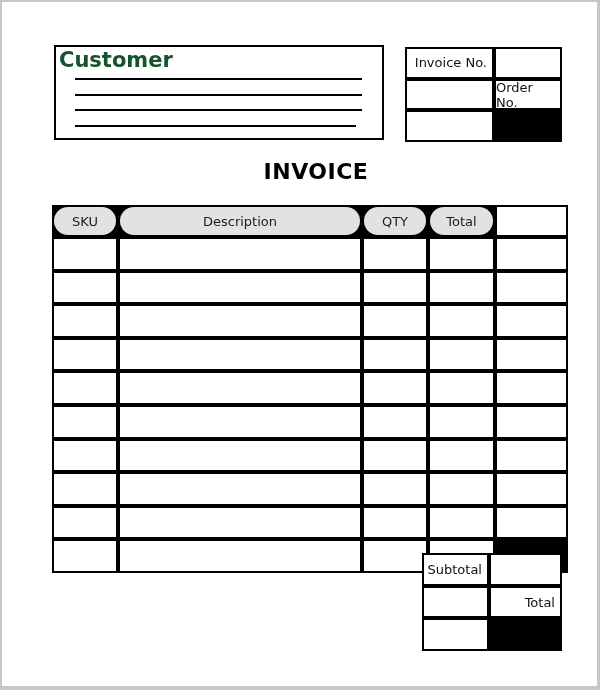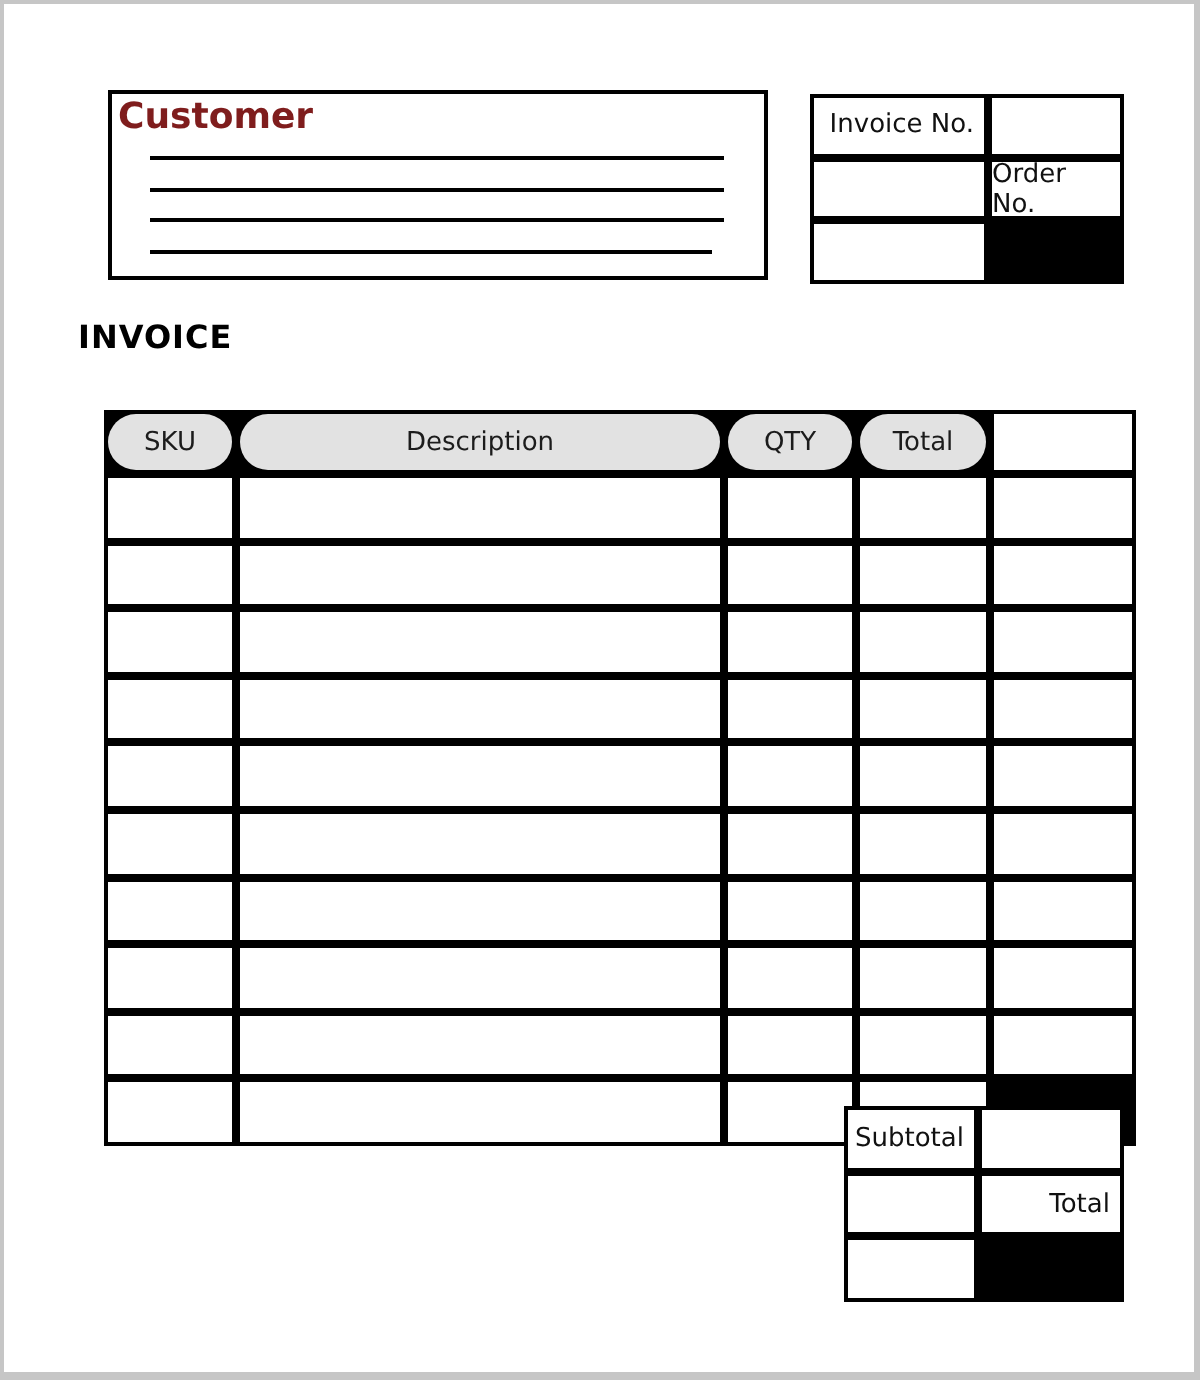--- a/index.html
+++ b/index.html
@@ -29,23 +29,23 @@
   
   .customer-box {
     position: absolute;
     left: 52px; top: 43px;
     width: 326px; height: 91px;
     border: 2px solid var(--line);
   }
   .customer-label {
     position: absolute;
     left: 3px; top: 1px;
-    font-size: 18px;
+    font-size: 21px;
     font-weight: bold;
-    color: #7f1d1d;
+    color: #14532d;
   }
   .write-line {
     position: absolute;
     left: 19px;
     width: 287px; height: 2px;
     background: var(--line);
   }
   .write-line.l1 { top: 31px; }
   .write-line.l2 { top: 47px; }
   .write-line.l3 { top: 62px; }
@@ -77,24 +77,24 @@
   
   .info-table {
     left: 403px; top: 45px;
     grid-template-columns: 85px 64px;
     grid-template-rows: repeat(3, 27.7px);
   }
 
   
   .invoice-title {
     position: absolute;
-    left: 37px; top: 157px;
+    left: 60px; top: 157px;
     width: 508px;
-    text-align: left;
-    font-size: 16px;
+    text-align: center;
+    font-size: 22px;
     font-weight: bold;
     letter-spacing: 0.5px;
     color: #000;
   }
 
   
   .items-table {
     left: 50px; top: 203px;
     grid-template-columns: 62px 240px 62px 63px 69px;
     grid-template-rows: 28px;

